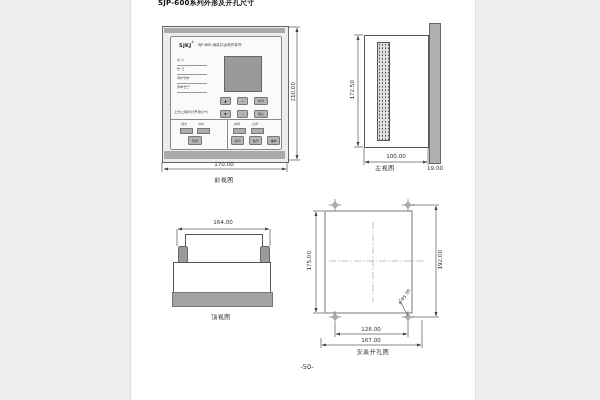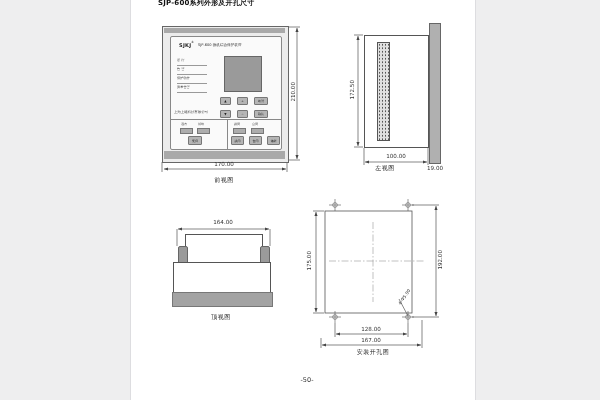--- a/index.html
+++ b/index.html
@@ -178,14 +178,14 @@
   <div class="t dim" style="left:203px;top:220px;width:40px">164.00</div>
   <div class="t cap" style="left:206px;top:314px;width:30px">顶视图</div>
 
   <div class="t dim rot" style="left:295px;top:258px;width:30px">175.00</div>
   <div class="t dim rot" style="left:426px;top:257px;width:30px">192.00</div>
   <div class="t dim" style="left:351px;top:327px;width:40px">128.00</div>
   <div class="t dim" style="left:351px;top:338px;width:40px">167.00</div>
   <div class="t holelbl" style="left:390px;top:295px;width:30px;transform:rotate(-55deg);transform-origin:center center;text-align:center">4-Φ5.00</div>
   <div class="t cap" style="left:348px;top:349px;width:50px">安装开孔图</div>
 
-  <div class="t pgnum" style="left:290px;top:377px;width:34px;text-align:center">-50-</div>
+  <div class="t pgnum" style="left:290px;top:364px;width:34px;text-align:center">-50-</div>
 </div>
 
 </body></html>

